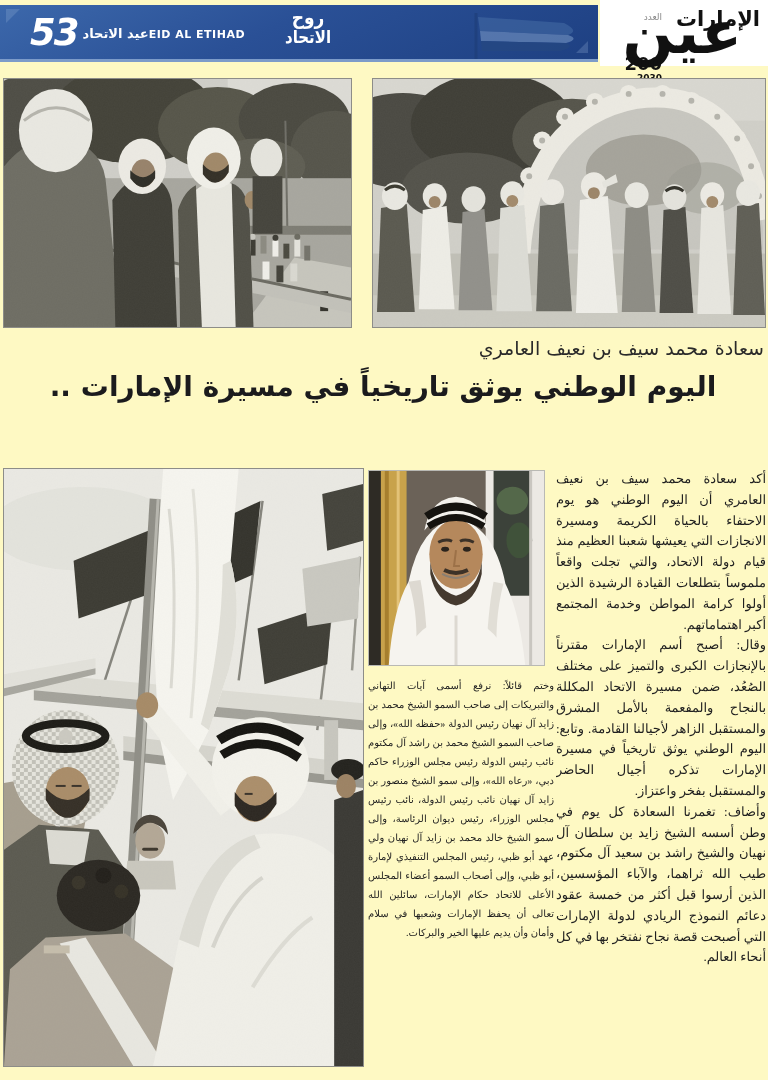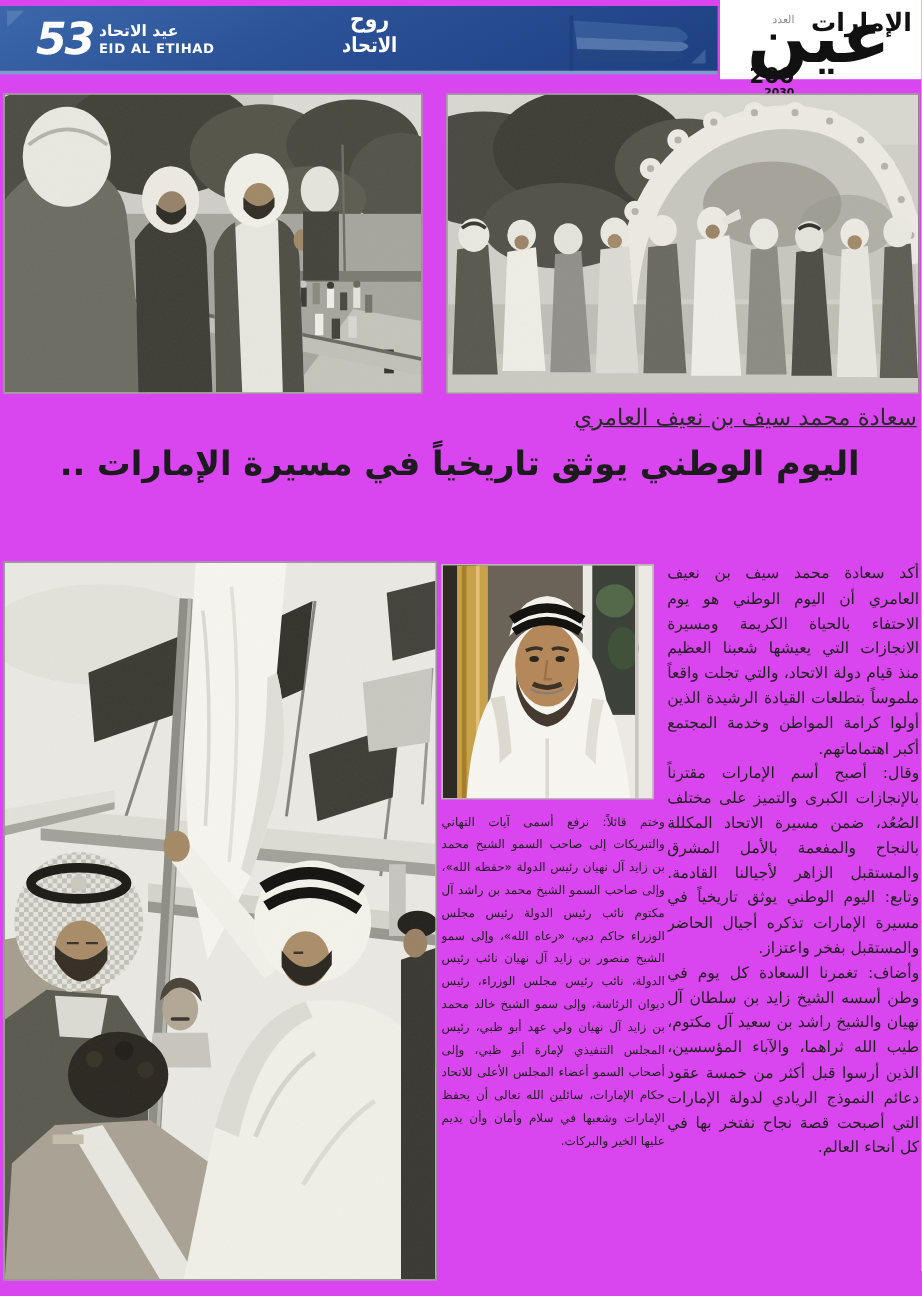--- a/index.html
+++ b/index.html
@@ -1,36 +1,36 @@
 <!DOCTYPE html>
 <html lang="ar" dir="rtl"><head>
 <meta charset="utf-8">
 <style>
   * { margin:0; padding:0; box-sizing:border-box; }
   html,body { background:#e9e9e9; }
   body { font-family:"DejaVu Sans", sans-serif; }
   .page{
     position:relative; width:768px; height:1080px; margin:0 auto;
-    background:#d946ef; overflow:hidden; direction:rtl;
+    background:#fef9c3; overflow:hidden; direction:rtl;
   }
   
   .topbar{
     position:absolute; left:0; top:5px; width:598px; height:57px;
     background:linear-gradient(155deg,#3c68ab 0%, #2a5096 45%, #1e4082 100%);
     border-bottom:3px solid #7c9bc9;
   }
   .tri{ position:absolute; width:0; height:0; opacity:.25; }
   .tri.tl{ left:6px; top:4px; border-left:14px solid #9db8dd; border-bottom:14px solid transparent; }
   .tri.br{ right:10px; bottom:6px; border-right:12px solid #9db8dd; border-top:12px solid transparent; }
   .eid-badge{
     position:absolute; left:30px; top:11px; display:flex; align-items:center;
     gap:5px; color:#fff; direction:ltr;
   }
   .eid-badge .num{ font-size:37px; font-weight:bold; font-style:italic; line-height:34px; letter-spacing:-2px; }
-  .eid-badge .stack{ display:flex; flex-direction:column; align-items:flex-start; }
+  .eid-badge .stack{ display:flex; flex-direction:row; align-items:flex-end; }
   .eid-badge .ar{ font-size:13px; font-weight:bold; line-height:15px; direction:rtl; }
   .eid-badge .en{ font-size:11px; font-weight:bold; letter-spacing:.5px; line-height:13px; }
   .spirit-logo{
     position:absolute; left:272px; top:4px; width:72px; height:52px;
     color:#fff; text-align:center; font-weight:bold;
     transform:scaleY(1.15);
   }
   .spirit-logo .l1{ font-size:17px; line-height:20px; }
   .spirit-logo .l2{ font-size:15px; line-height:17px; letter-spacing:1px; }
   .flag-mark{ position:absolute; left:468px; top:4px; opacity:.55; }
@@ -47,33 +47,33 @@
   
   .photo{ position:absolute; border:1px solid #8d8d88; background:#cfcec8; overflow:hidden; }
   .photo svg{ display:block; width:100%; height:100%; }
   .photo-a{ left:3px;  top:78px;  width:349px; height:250px; }
   .photo-b{ left:372px; top:78px; width:394px; height:250px; }
   .photo-c{ left:3px;  top:468px; width:361px; height:599px; }
   .photo-d{ left:368px; top:470px; width:177px; height:196px; border-color:#b9b9b4; }
   
   .kicker{
     position:absolute; right:4px; top:337px; width:760px;
-    font-size:19px; font-weight:500; color:#2a2a2a; text-align:right;text-decoration:underline;
+    font-size:19px; font-weight:500; color:#2a2a2a; text-align:right;
   }
   .headline{
     position:absolute; right:4px; top:366px; width:762px;
     font-size:28px; font-weight:bold; color:#1b1b1d; text-align:center; line-height:41px;
   }
   .headline span{ display:block; }
   
   .col{
     position:absolute; direction:rtl; text-align:justify; color:#1f1f1f;
     overflow:hidden;
   }
-  .col p{ margin:0; }
+  .col p{ margin:0;font-family:Liberation Serif, serif; }
   .col-right{ right:2px; top:469px; width:210px; height:606px; font-size:13px; line-height:20.8px; }
   .col-mid{ left:368px; top:676px; width:186px; height:399px; font-size:10px; line-height:19px; }
 </style>
 </head>
 <body>
 
 <div class="page">
 
   <div class="topbar">
     <div class="tri tl"></div>

